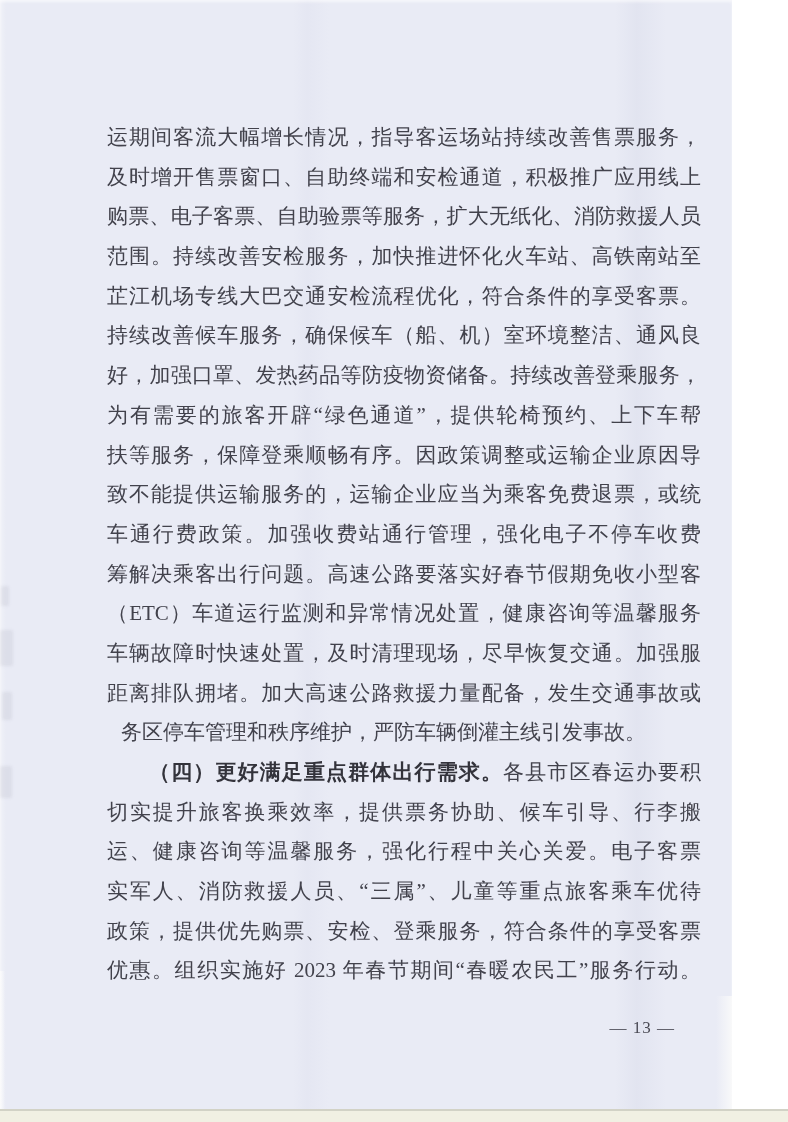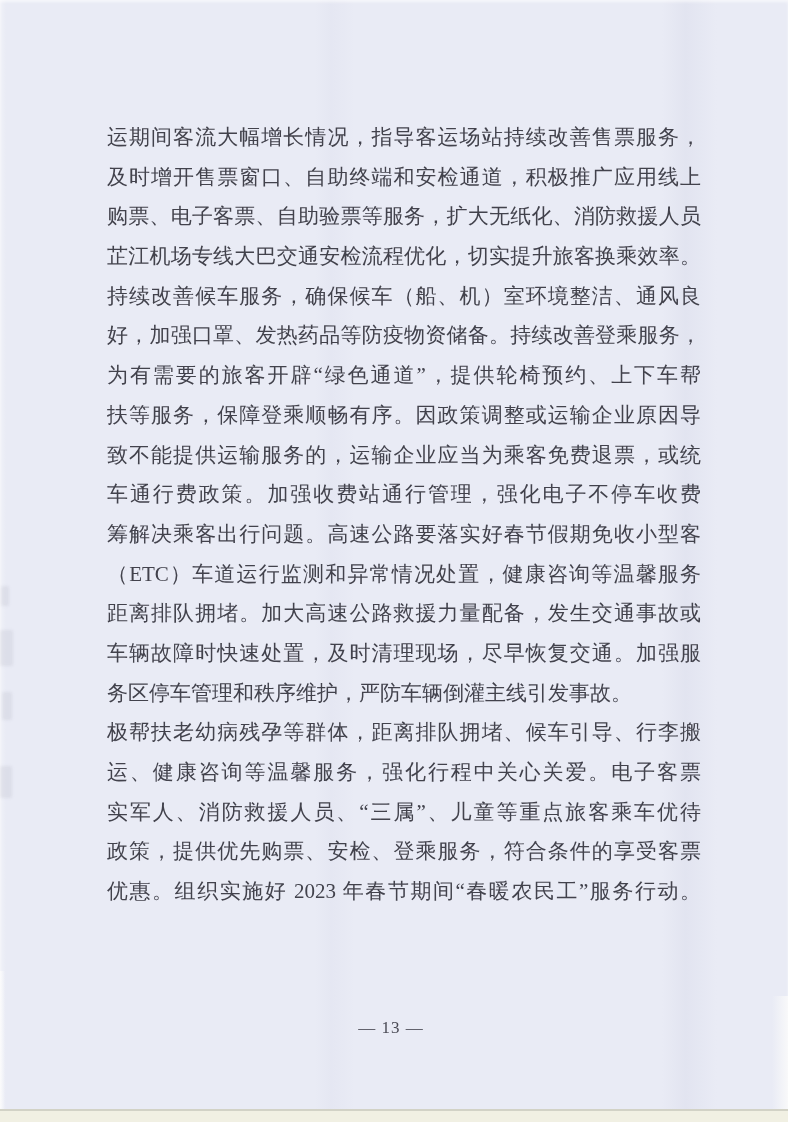--- a/index.html
+++ b/index.html
@@ -5,21 +5,21 @@
   html, body {
     margin: 0;
     padding: 0;
     width: 788px;
     height: 1122px;
     overflow: hidden;
     font-family: "Liberation Serif", "DejaVu Serif", serif;
   }
   .scan-page {
     position: relative;
-    width: 788px;
+    width: 732px;
     height: 1122px;
     background: #e9ebf5;
     
     background-image:
       linear-gradient(90deg, rgba(255,255,255,0.35) 0px, rgba(255,255,255,0) 6px),
       linear-gradient(90deg, rgba(205,208,226,0.0) 84%, rgba(205,208,226,0.25) 87%, rgba(205,208,226,0.0) 91%),
       linear-gradient(90deg, rgba(210,212,230,0.0) 40%, rgba(210,212,230,0.18) 42%, rgba(210,212,230,0.0) 45%);
     box-shadow: inset 0 2px 3px rgba(255,255,255,0.6);
   }
   .text-block {
@@ -34,34 +34,35 @@
   }
   .line {
     height: 39.7px;
     text-align: justify;
     text-align-last: justify;
     white-space: normal;
     overflow: visible;
   }
   .line.para-end {
     text-align-last: left;
+    margin-left: 14px;
   }
   .line.indent {
     text-indent: 42px;
   }
   .line b {
     font-weight: 700;
     color: #33333b;
   }
   .page-number {
     position: absolute;
     left: 107px;
     top: 1018px;
     width: 568px;
-    text-align: center;
+    text-align: right;
     font-size: 17px;
     letter-spacing: 1px;
     color: #4b4b55;
   }
   
   .scanner-strip-bottom {
     position: absolute;
     left: 0;
     bottom: 0;
     width: 788px;
@@ -100,33 +101,35 @@
 </style>
 </head>
 <body>
 
 <div class="scan-page">
 
   <div class="text-block">
     <div class="line">运期间客流大幅增长情况，指导客运场站持续改善售票服务，</div>
     <div class="line">及时增开售票窗口、自助终端和安检通道，积极推广应用线上</div>
     <div class="line">购票、电子客票、自助验票等服务，扩大无纸化、消防救援人员</div>
-    <div class="line">芷江机场专线大巴交通安检流程优化，切实提升旅客换乘效率。</div>
+    <div class="line">范围。持续改善安检服务，加快推进怀化火车站、高铁南站至</div>
+    <div class="line">芷江机场专线大巴交通安检流程优化，符合条件的享受客票。</div>
     <div class="line">持续改善候车服务，确保候车（船、机）室环境整洁、通风良</div>
     <div class="line">好，加强口罩、发热药品等防疫物资储备。持续改善登乘服务，</div>
     <div class="line">为有需要的旅客开辟“绿色通道”，提供轮椅预约、上下车帮</div>
     <div class="line">扶等服务，保障登乘顺畅有序。因政策调整或运输企业原因导</div>
     <div class="line">致不能提供运输服务的，运输企业应当为乘客免费退票，或统</div>
     <div class="line">车通行费政策。加强收费站通行管理，强化电子不停车收费</div>
     <div class="line">筹解决乘客出行问题。高速公路要落实好春节假期免收小型客</div>
     <div class="line">（ETC）车道运行监测和异常情况处置，健康咨询等温馨服务</div>
+    <div class="line">车辆故障时快速处置，及时清理现场，尽早恢复交通。加强服</div>
     <div class="line">距离排队拥堵。加大高速公路救援力量配备，发生交通事故或</div>
-    <div class="line">车辆故障时快速处置，及时清理现场，尽早恢复交通。加强服</div>
     <div class="line para-end">务区停车管理和秩序维护，严防车辆倒灌主线引发事故。</div>
-    <div class="line">极帮扶老幼病残孕等群体，距离排队拥堵、候车引导、行李搬</div>
+    <div class="line indent"><b>（四）更好满足重点群体出行需求。</b><span>各县市区春运办要积</span></div>
+    <div class="line">切实提升旅客换乘效率，提供票务协助、候车引导、行李搬</div>
     <div class="line">运、健康咨询等温馨服务，强化行程中关心关爱。电子客票</div>
     <div class="line">实军人、消防救援人员、“三属”、儿童等重点旅客乘车优待</div>
     <div class="line">政策，提供优先购票、安检、登乘服务，符合条件的享受客票</div>
     <div class="line">优惠。组织实施好 2023 年春节期间“春暖农民工”服务行动。</div>
   </div>
 
   <div class="page-number">— 13 —</div>
 
   <div class="smudge s1"></div>
   <div class="smudge s2"></div>

